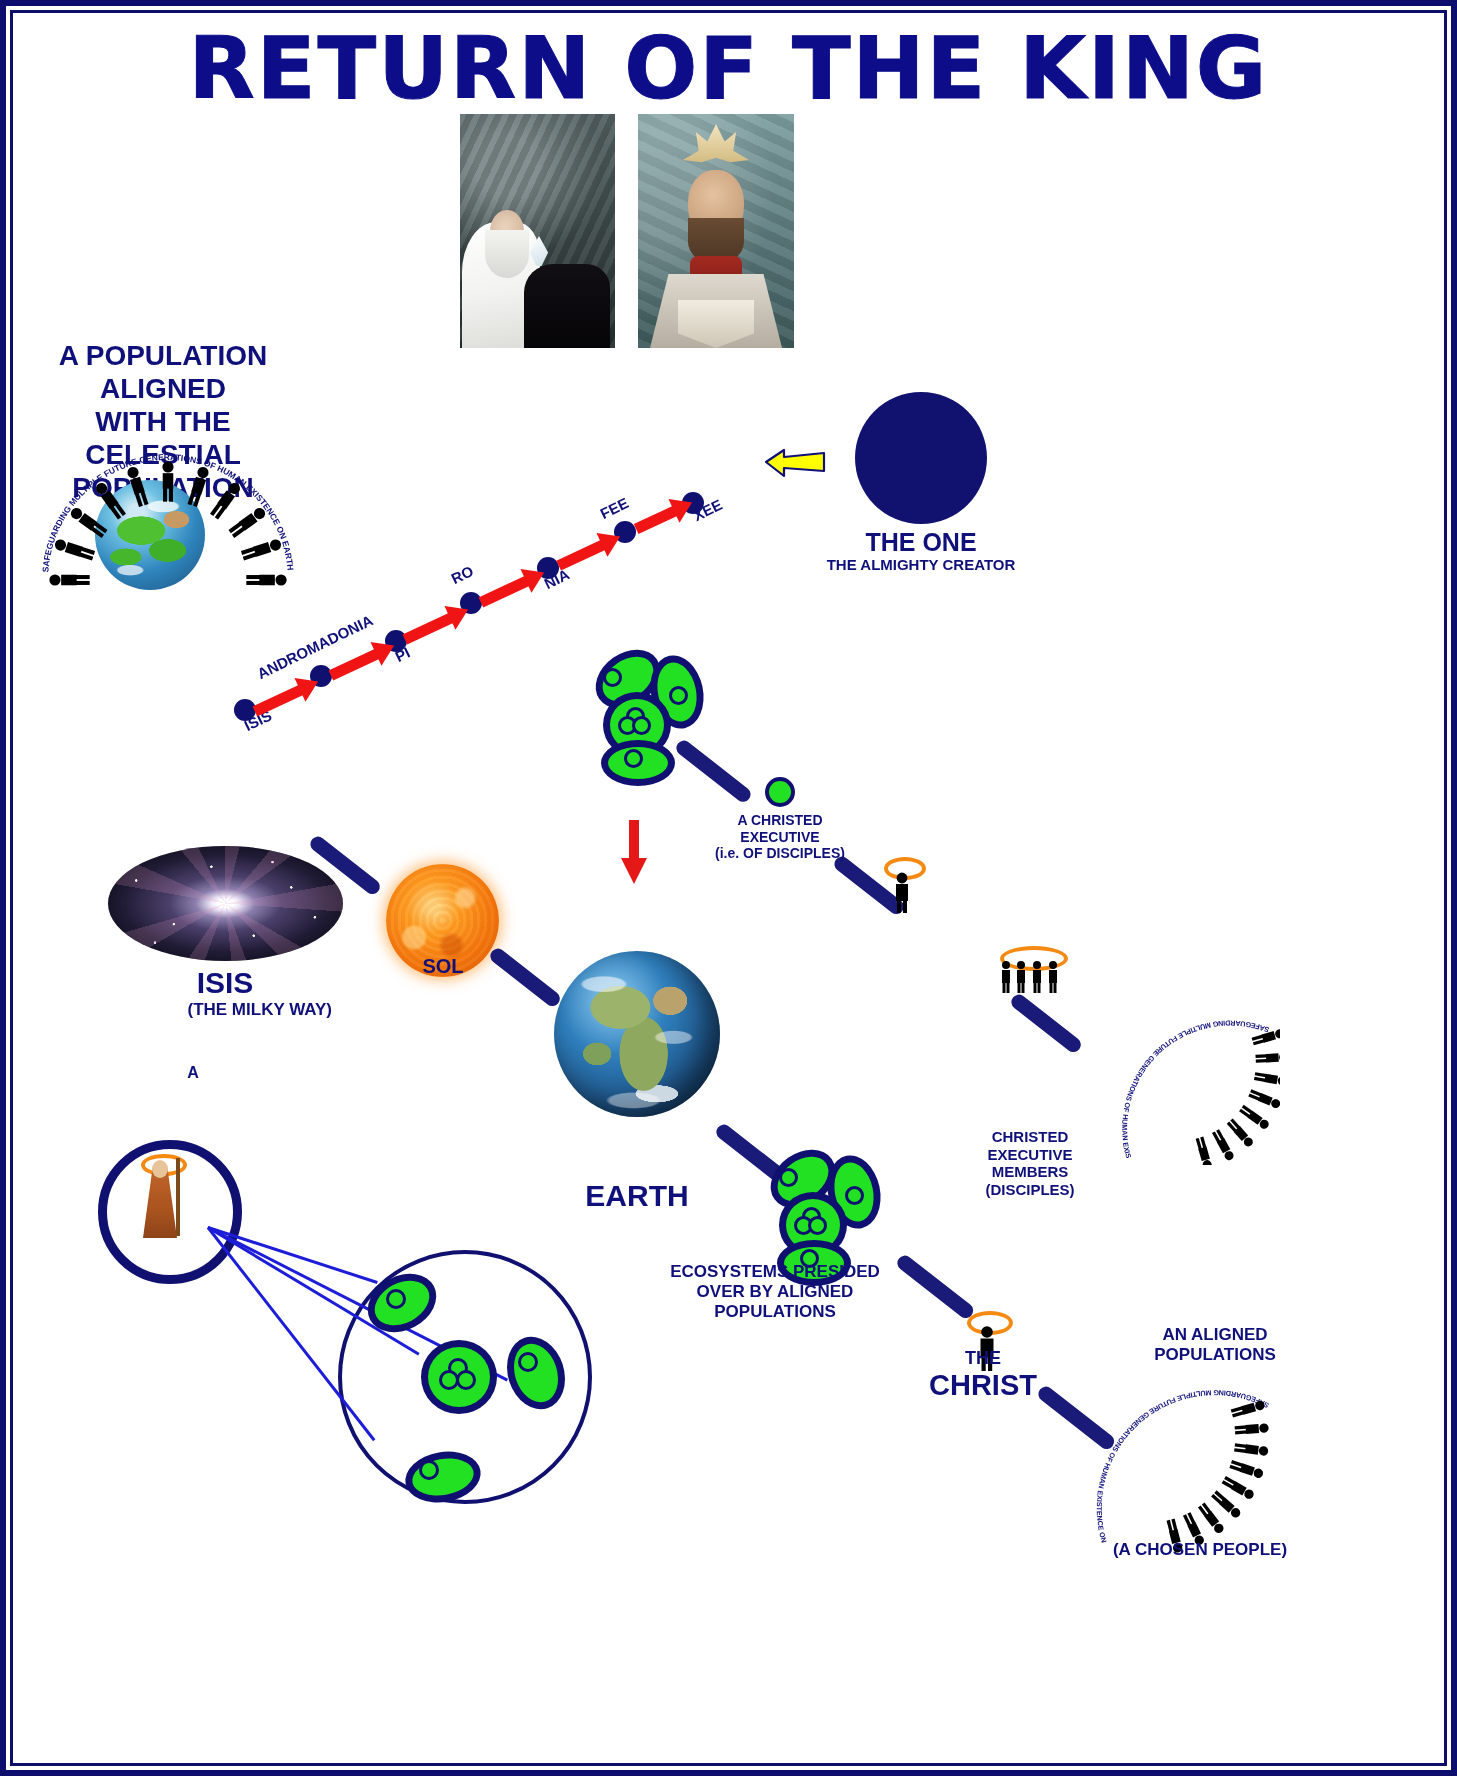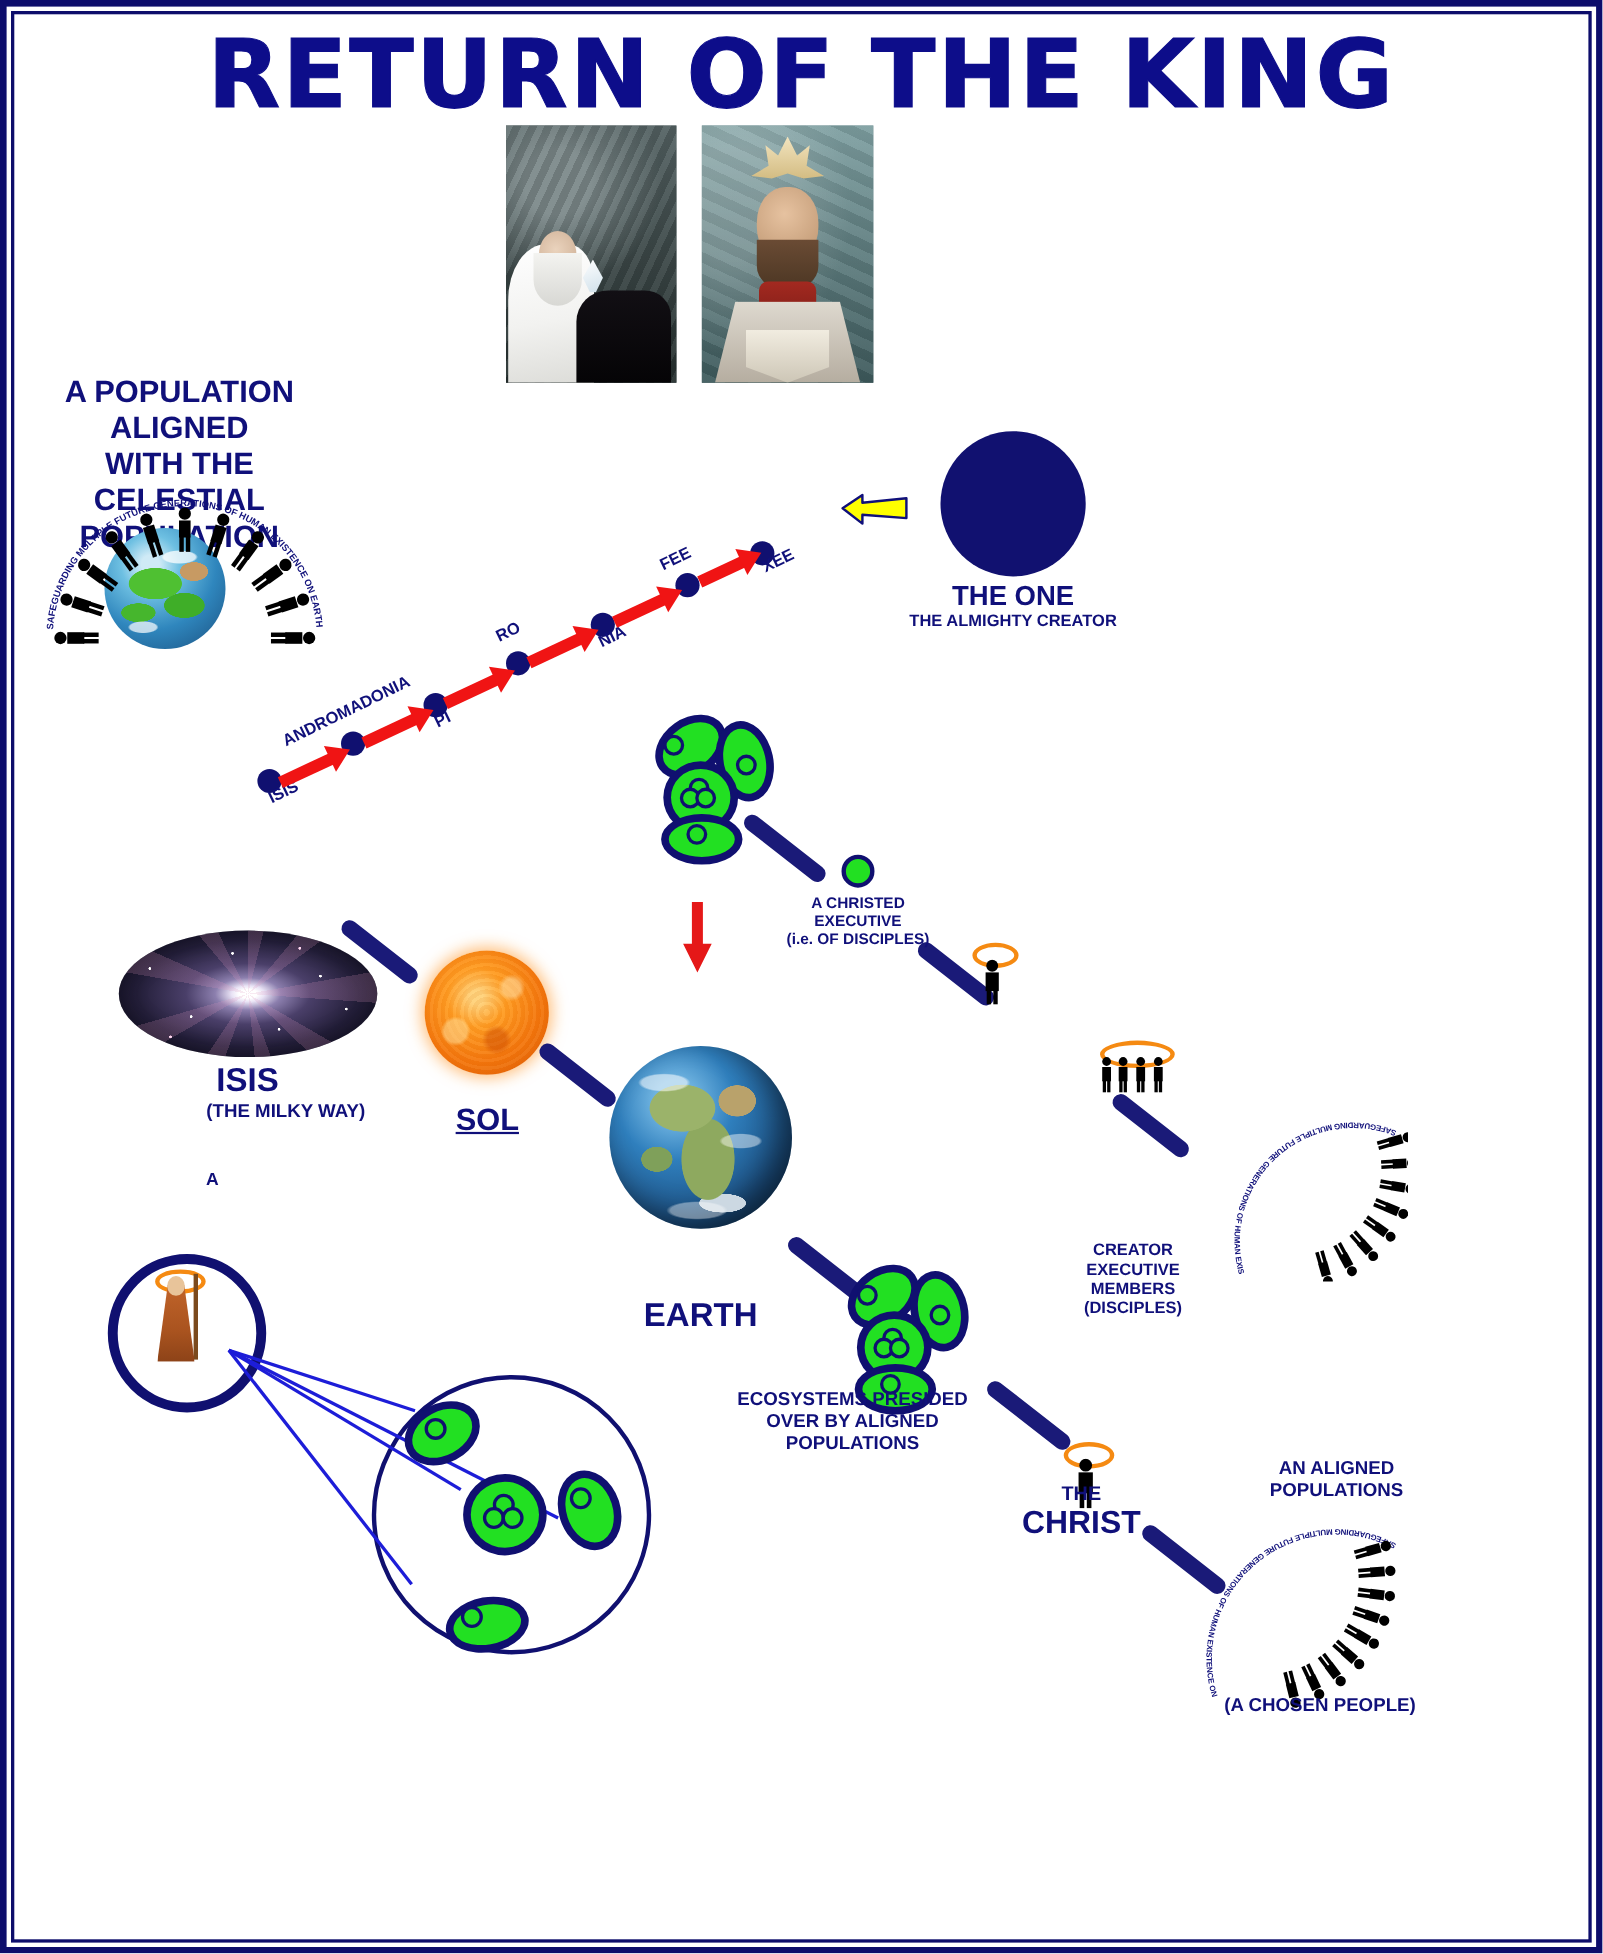--- a/index.html
+++ b/index.html
@@ -340,21 +340,21 @@
   <div id="galaxy">
     <div class="arms"></div>
     <div class="stars"></div>
   </div>
   <div class="tlabel" style="left:130px;top:965px;width:190px;font-size:30px;">ISIS</div>
   <div class="tlabel" style="left:118px;top:1000px;width:214px;font-size:17px;text-align:right;">(THE MILKY WAY)</div>
 
   <div id="sun">
     <div class="mottle"></div>
   </div>
-  <div class="tlabel" style="left:348px;top:1001px;width:190px;font-size:28px;text-decoration:underline;">SOL</div>
+  <div class="tlabel" style="left:348px;top:955px;width:190px;font-size:20px;">SOL</div>
 
   <div id="earth">
     <div class="land"></div>
     <div class="clouds"></div>
   </div>
   <div class="tlabel" style="left:540px;top:1178px;width:194px;font-size:30px;">EARTH</div>
 
   <div class="bar" style="left:312px;top:832px;width:84px;transform:rotate(38deg);"></div>
   <div class="bar" style="left:492px;top:944px;width:84px;transform:rotate(38deg);"></div>
   <div class="bar" style="left:718px;top:1120px;width:92px;transform:rotate(38deg);"></div>
@@ -414,21 +414,21 @@
         <rect x="35" y="10" width="8" height="13"></rect>
         <rect x="35.5" y="22" width="3" height="11"></rect>
         <rect x="39.5" y="22" width="3" height="11"></rect>
       <circle cx="55" cy="5" r="4"></circle>
         <rect x="51" y="10" width="8" height="13"></rect>
         <rect x="51.5" y="22" width="3" height="11"></rect>
         <rect x="55.5" y="22" width="3" height="11"></rect>
     </g>
   </svg>
   <div class="tlabel" style="left:960px;top:1128px;width:140px;font-size:15px;">
-    <div>CREATOR</div>
+    <div>CHRISTED</div>
     <div>EXECUTIVE</div>
     <div>MEMBERS</div>
     <div>(DISCIPLES)</div>
   </div>
 
   <svg id="arc-right-top" width="180" height="160" style="position:absolute;left:1100px;top:1005px;">
     <defs>
       <path id="arcTopPath" d="M 172,24 A 108,108 0 0 0 26,152" fill="none"></path>
     </defs>
     <text font-size="7.2" font-weight="bold" fill="#10107a" font-family="Liberation Sans, sans-serif">

